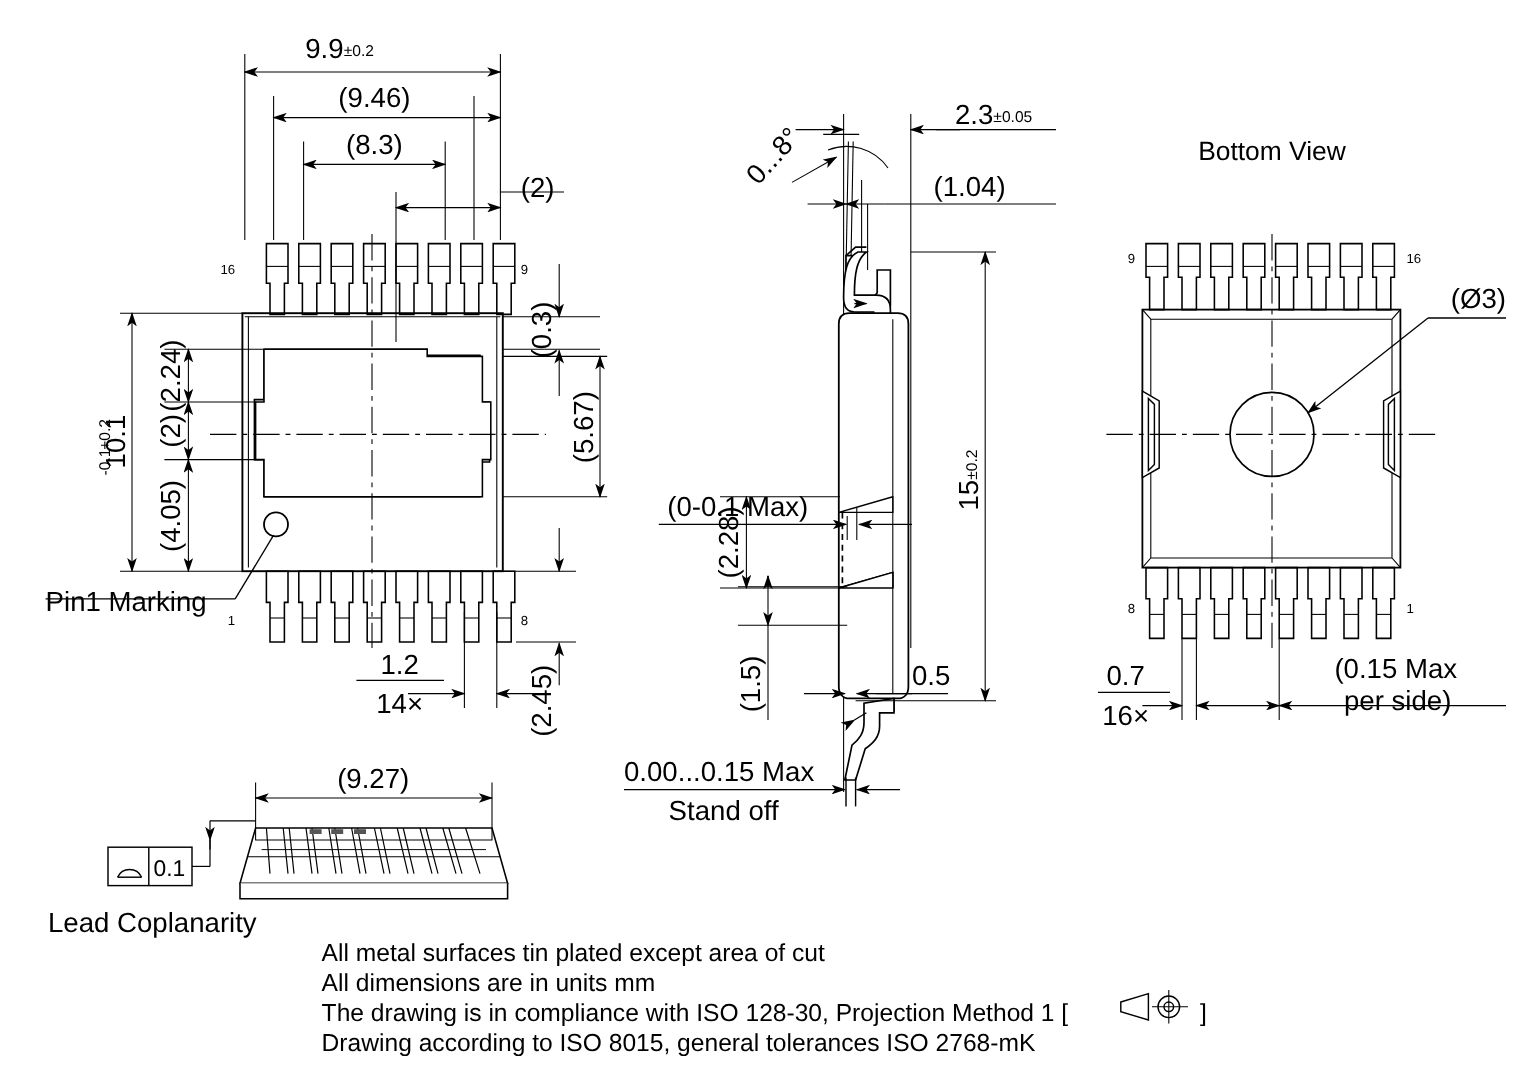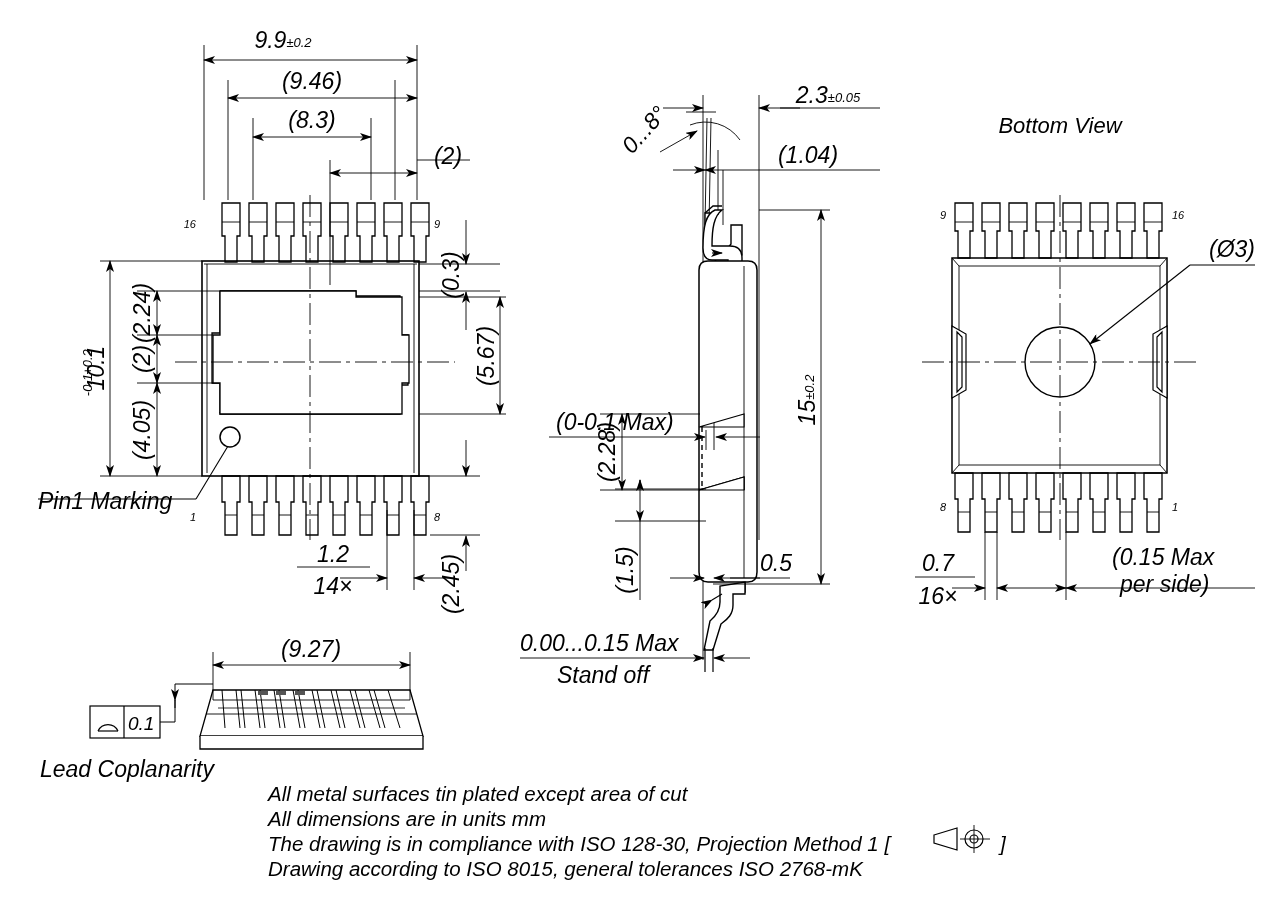--- a/index.html
+++ b/index.html
@@ -1,18 +1,18 @@
 <!DOCTYPE html>
 <html><head>
 <meta charset="utf-8">
 <style>
   html,body{margin:0;padding:0;background:#fff;}
   body{width:1280px;height:905px;position:relative;
        font-family:"Liberation Sans","DejaVu Sans",sans-serif;color:#000;overflow:hidden;}
-  #root{position:absolute;left:0;top:0;width:1280px;height:770px;font-style:italic;}
+  #root{position:absolute;left:0;top:0;width:1280px;height:770px;}
   svg{display:block;}
   .txt{font-family:"Liberation Sans","DejaVu Sans",sans-serif;fill:#000;}
   .dim{font-size:23px;}
   .pin{font-size:11px;}
   .note{font-size:20.5px;}
   .title{font-size:22px;}
   .label{font-size:23px;}
   .tol{font-size:13px;}
   .gdt{font-size:19px;}
 </style>

